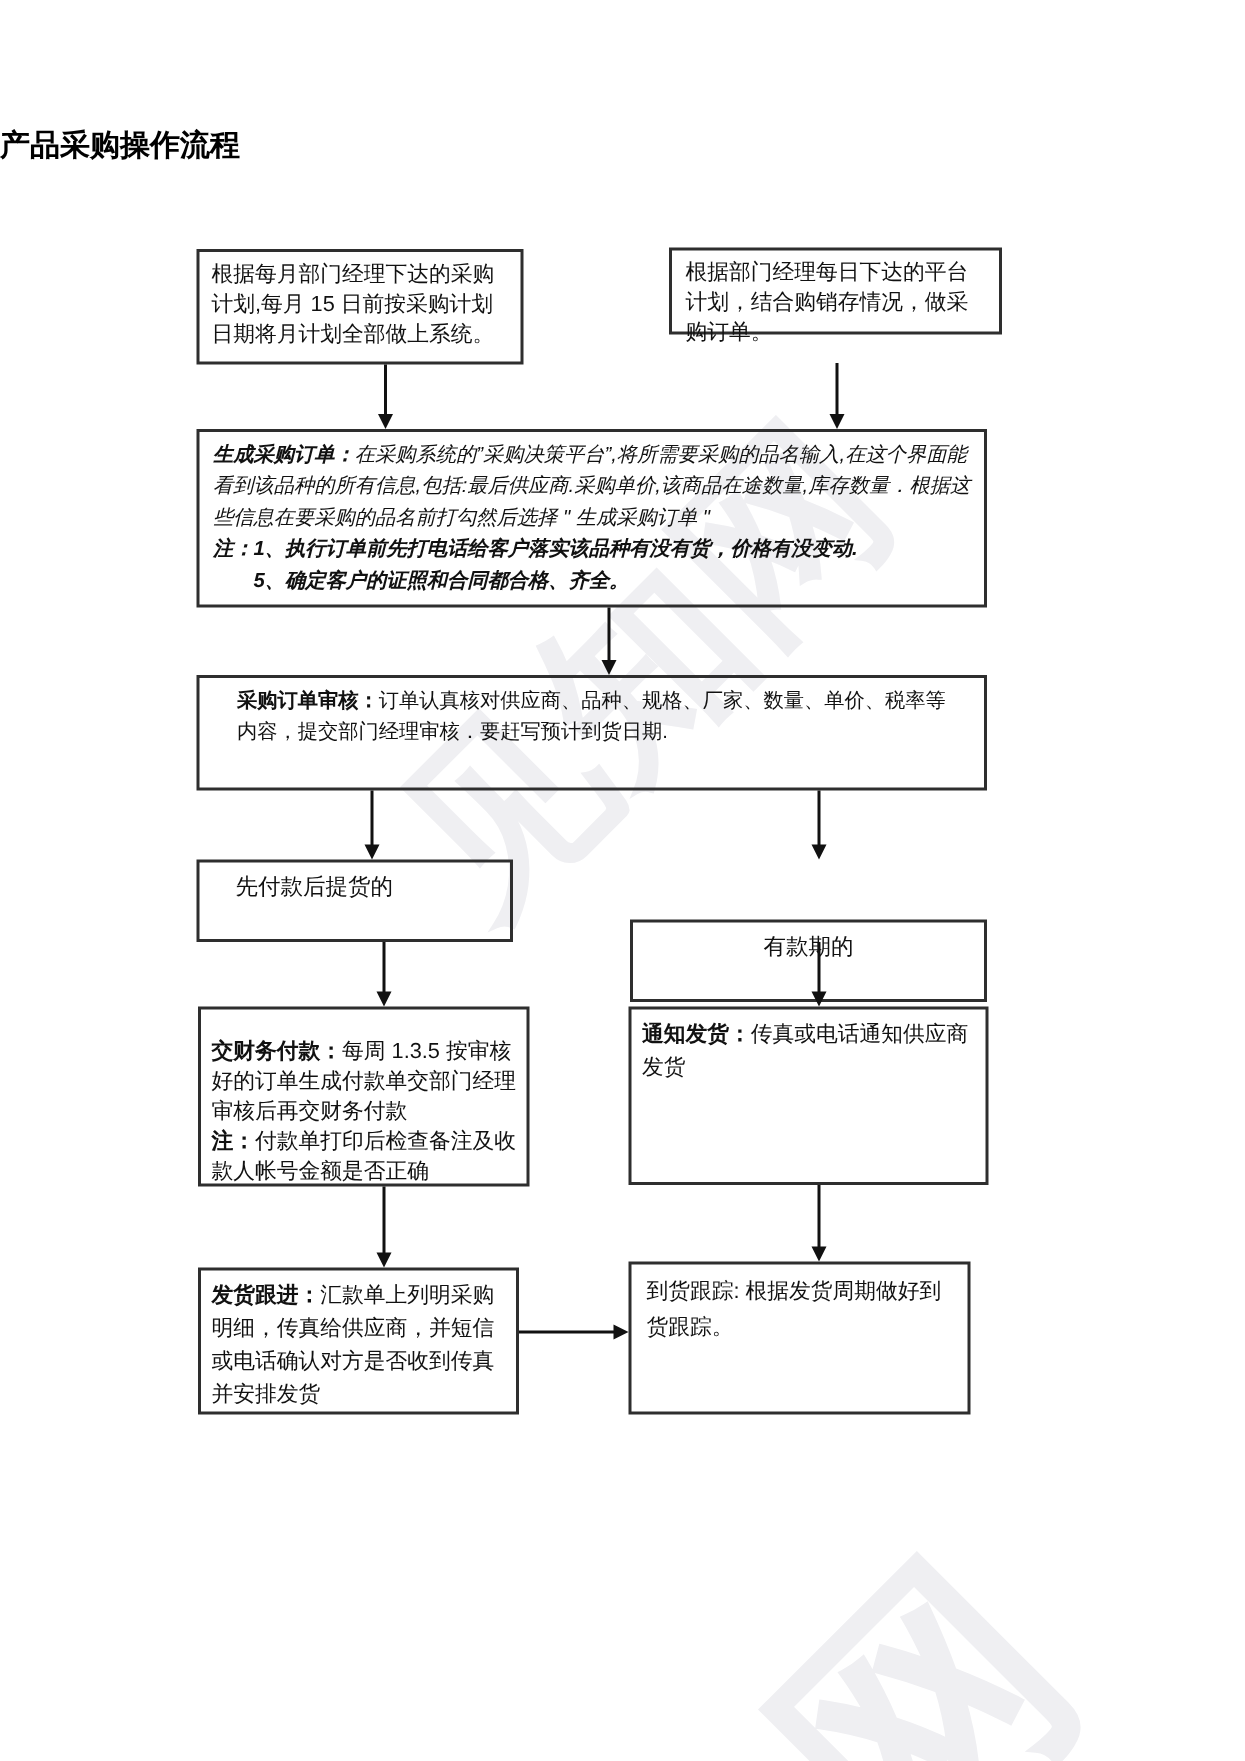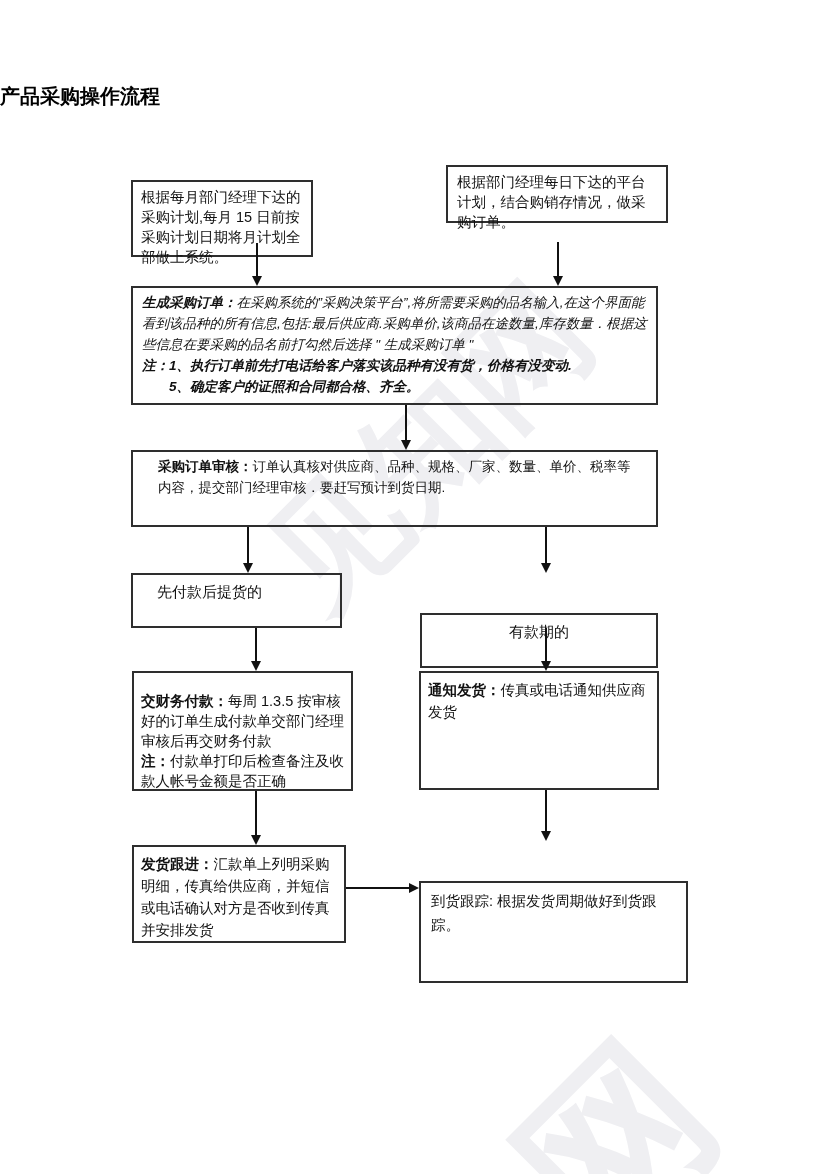--- a/index.html
+++ b/index.html
@@ -16,30 +16,30 @@
   .title{
     position:absolute;left:0;top:83px;width:830px;margin:0;text-align:left;
     font-size:20px;font-weight:bold;color:#000;z-index:2;
   }
   .node{
     position:absolute;border:2px solid #2e2e2e;background:transparent;
     box-sizing:border-box;z-index:1;
   }
   .txt{margin:0;}
   .b{font-weight:bold;}
-  .nA{left:131px;top:180px;width:182px;height:77px;font-size:14.5px;line-height:20px;padding:5px 8px;}
+  .nA{left:131px;top:166px;width:218px;height:77px;font-size:14.5px;line-height:20px;padding:5px 8px;}
   .nB{left:446px;top:165px;width:222px;height:58px;font-size:14.5px;line-height:20px;padding:5px 9px;}
   .nC{left:131px;top:286px;width:527px;height:119px;font-size:13.5px;line-height:21px;padding:4px 9px;font-style:italic;}
   .nD{left:131px;top:450px;width:527px;height:77px;font-size:13.5px;line-height:21px;padding:4px 25px;}
   .nE{left:131px;top:573px;width:211px;height:55px;font-size:15px;line-height:20px;padding:7px 24px;}
   .nF{left:420px;top:573px;width:238px;height:55px;font-size:15px;line-height:20px;padding:7px 9px;text-align:center;margin-top:40px;}
   .nG{left:132px;top:671px;width:221px;height:120px;font-size:14.5px;line-height:20px;padding:18px 7px;}
   .nH{left:419px;top:671px;width:240px;height:119px;font-size:14.5px;line-height:22px;padding:6px 7px;}
   .nI{left:132px;top:845px;width:214px;height:98px;font-size:14.5px;line-height:22px;padding:6px 7px;}
-  .nJ{left:419px;top:841px;width:269px;height:102px;font-size:14.5px;line-height:24px;padding:6px 10px;margin-top:40px;}
+  .nJ{left:419px;top:841px;width:228px;height:102px;font-size:14.5px;line-height:24px;padding:6px 10px;}
   .note-indent{padding-left:27px;}
   .aline{position:absolute;width:2px;background:#111;z-index:1;}
   .ahd{position:absolute;width:0;height:0;border-left:5px solid transparent;
        border-right:5px solid transparent;border-top:10px solid #111;z-index:1;}
   .ahr{position:absolute;width:0;height:0;border-top:5px solid transparent;
        border-bottom:5px solid transparent;border-left:10px solid #111;z-index:1;}
   .hline{position:absolute;height:2px;background:#111;z-index:1;}
   
   .a1l{left:256px;top:243px;height:34px;} .a1h{left:252px;top:276px;}
   .a2l{left:557px;top:242px;height:35px;} .a2h{left:553px;top:276px;}

